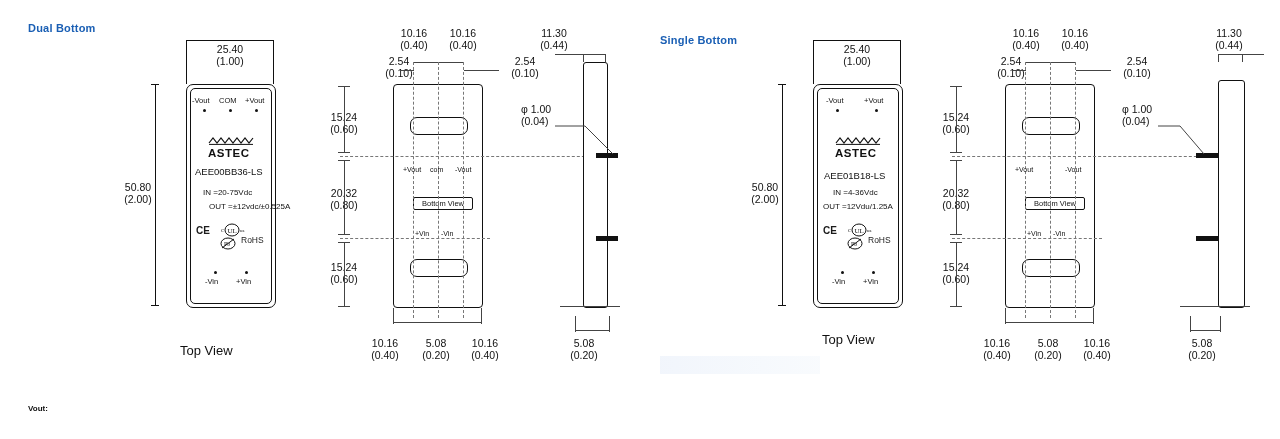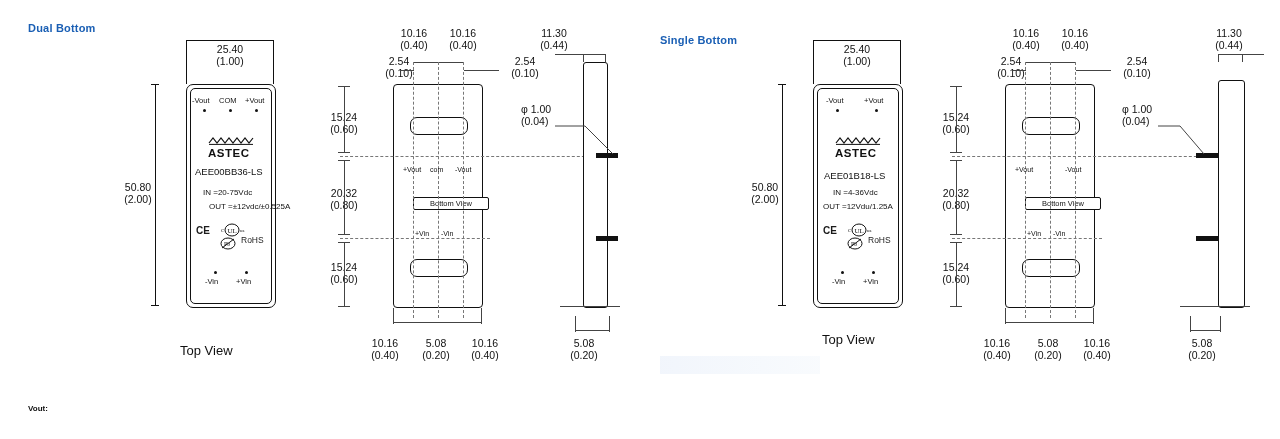--- a/index.html
+++ b/index.html
@@ -54,21 +54,21 @@
 
   
   .bview{
     position:absolute;border:1.2px solid #111;border-radius:4px;background:#fff;
   }
   .slot{
     position:absolute;border:1px solid #111;border-radius:7px;background:#fff;
   }
   .btag{
     position:absolute;border:1px solid #111;border-radius:2px;background:#fff;
-    font-size:7.5px;padding:1px 16px;color:#111;white-space:nowrap;
+    font-size:7.5px;padding:1px 8px;color:#111;white-space:nowrap;
   }
   
   .sidebody{position:absolute;border:1.2px solid #111;border-radius:3px;background:#fff;}
   .blackpin{position:absolute;background:#111;}
   .watermark{
     position:absolute;background:linear-gradient(90deg,#eef3fb,#f7fafd);
     opacity:.8;
   }
   svg{display:block;overflow:visible;}
 </style>

